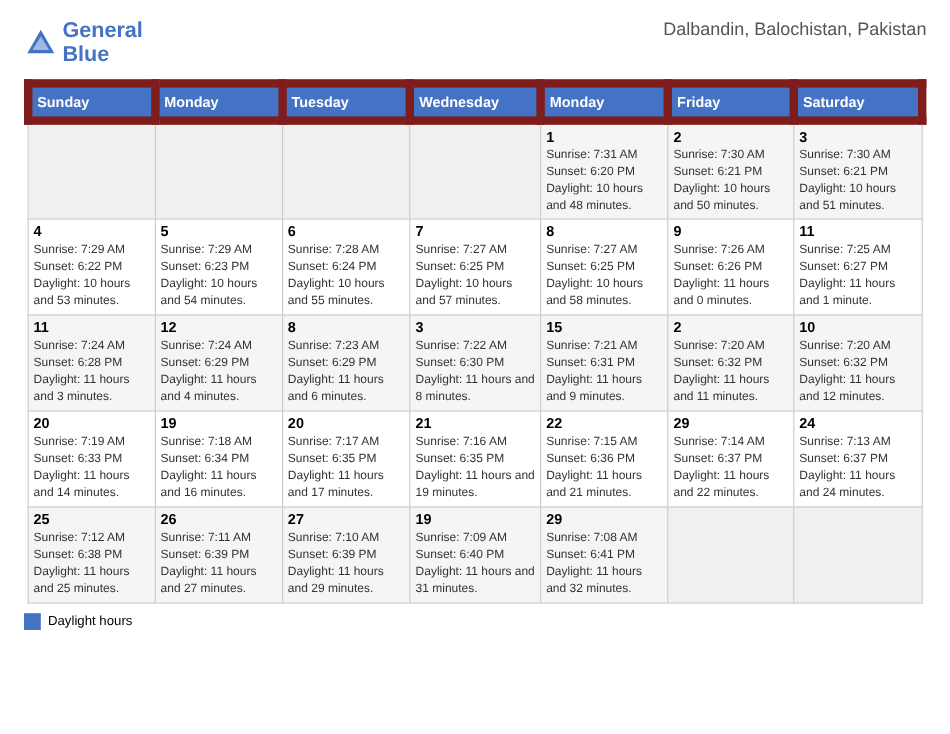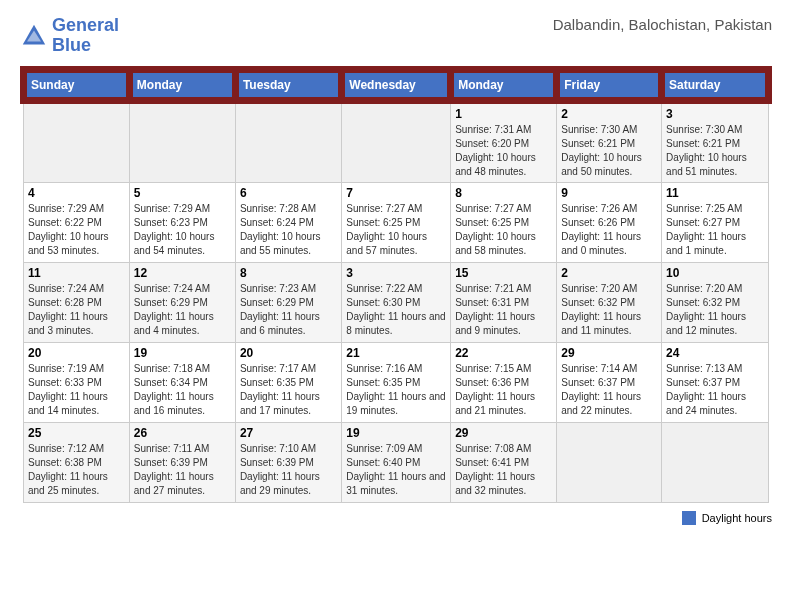--- a/index.html
+++ b/index.html
@@ -86,21 +86,20 @@
     }
     .empty-cell {
       background-color: #f0f0f0 !important;
     }
     .legend {
       display: flex;
       align-items: center;
       gap: 6px;
       margin-top: 8px;
       font-size: 11px;
-      justify-content: flex-end;
     }
     .legend-box {
       width: 14px;
       height: 14px;
       background: #4472c4;
       display: inline-block;
     }
   </style>
 </head>
 <body>

